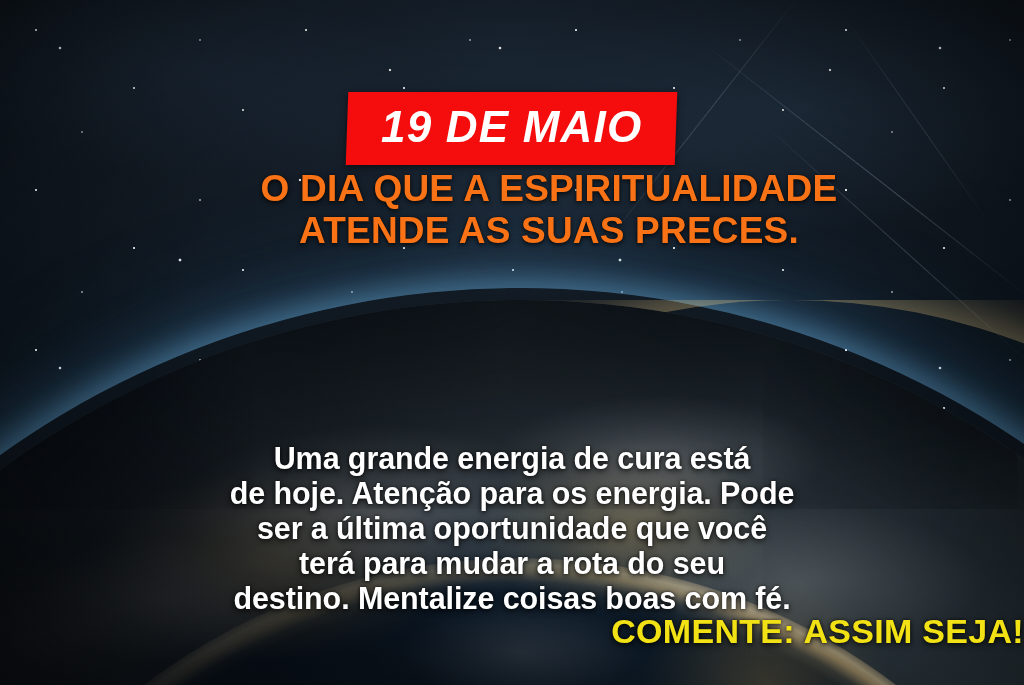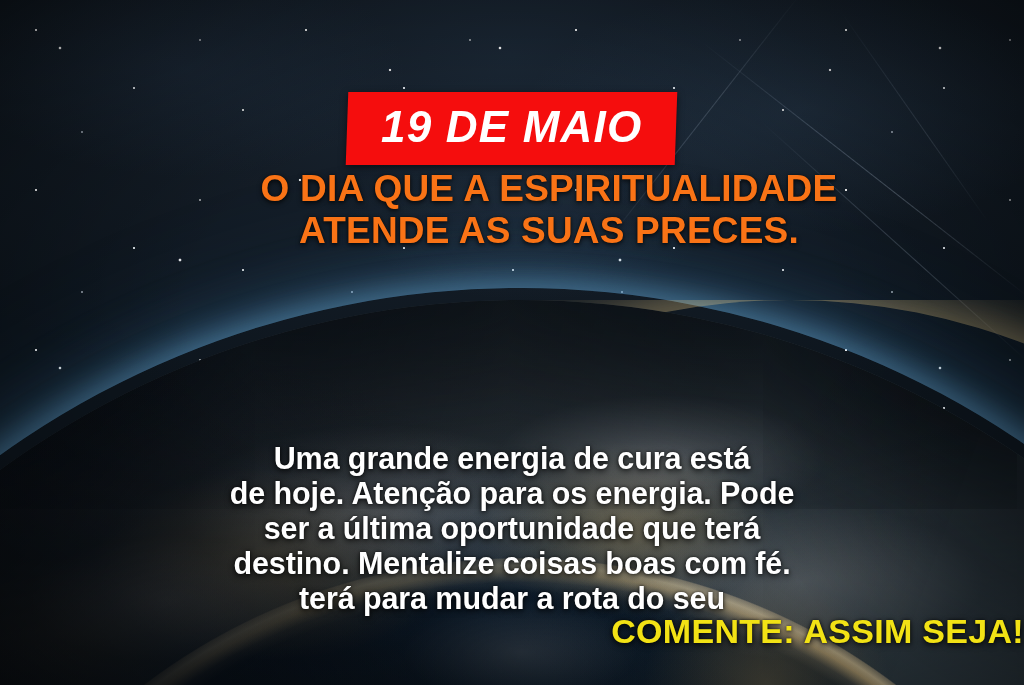--- a/index.html
+++ b/index.html
@@ -288,21 +288,21 @@
     </div>
 
     <div class="headline">
       <span class="ln">O DIA QUE A ESPIRITUALIDADE</span>
       <span class="ln">ATENDE AS SUAS PRECES.</span>
     </div>
 
     <div class="body-copy">
       <span class="ln">Uma grande energia de cura está</span>
       <span class="ln">de hoje. Atenção para os energia. Pode</span>
-      <span class="ln">ser a última oportunidade que terá</span>
+      <span class="ln">ser a última oportunidade que você</span>
+      <span class="ln">terá para mudar a rota do seu</span>
       <span class="ln">destino. Mentalize coisas boas com fé.</span>
-      <span class="ln">terá para mudar a rota do seu</span>
     </div>
 
     <div class="cta">COMENTE: ASSIM SEJA!</div>
 
   </div>
 </div>
 
 </body></html>

